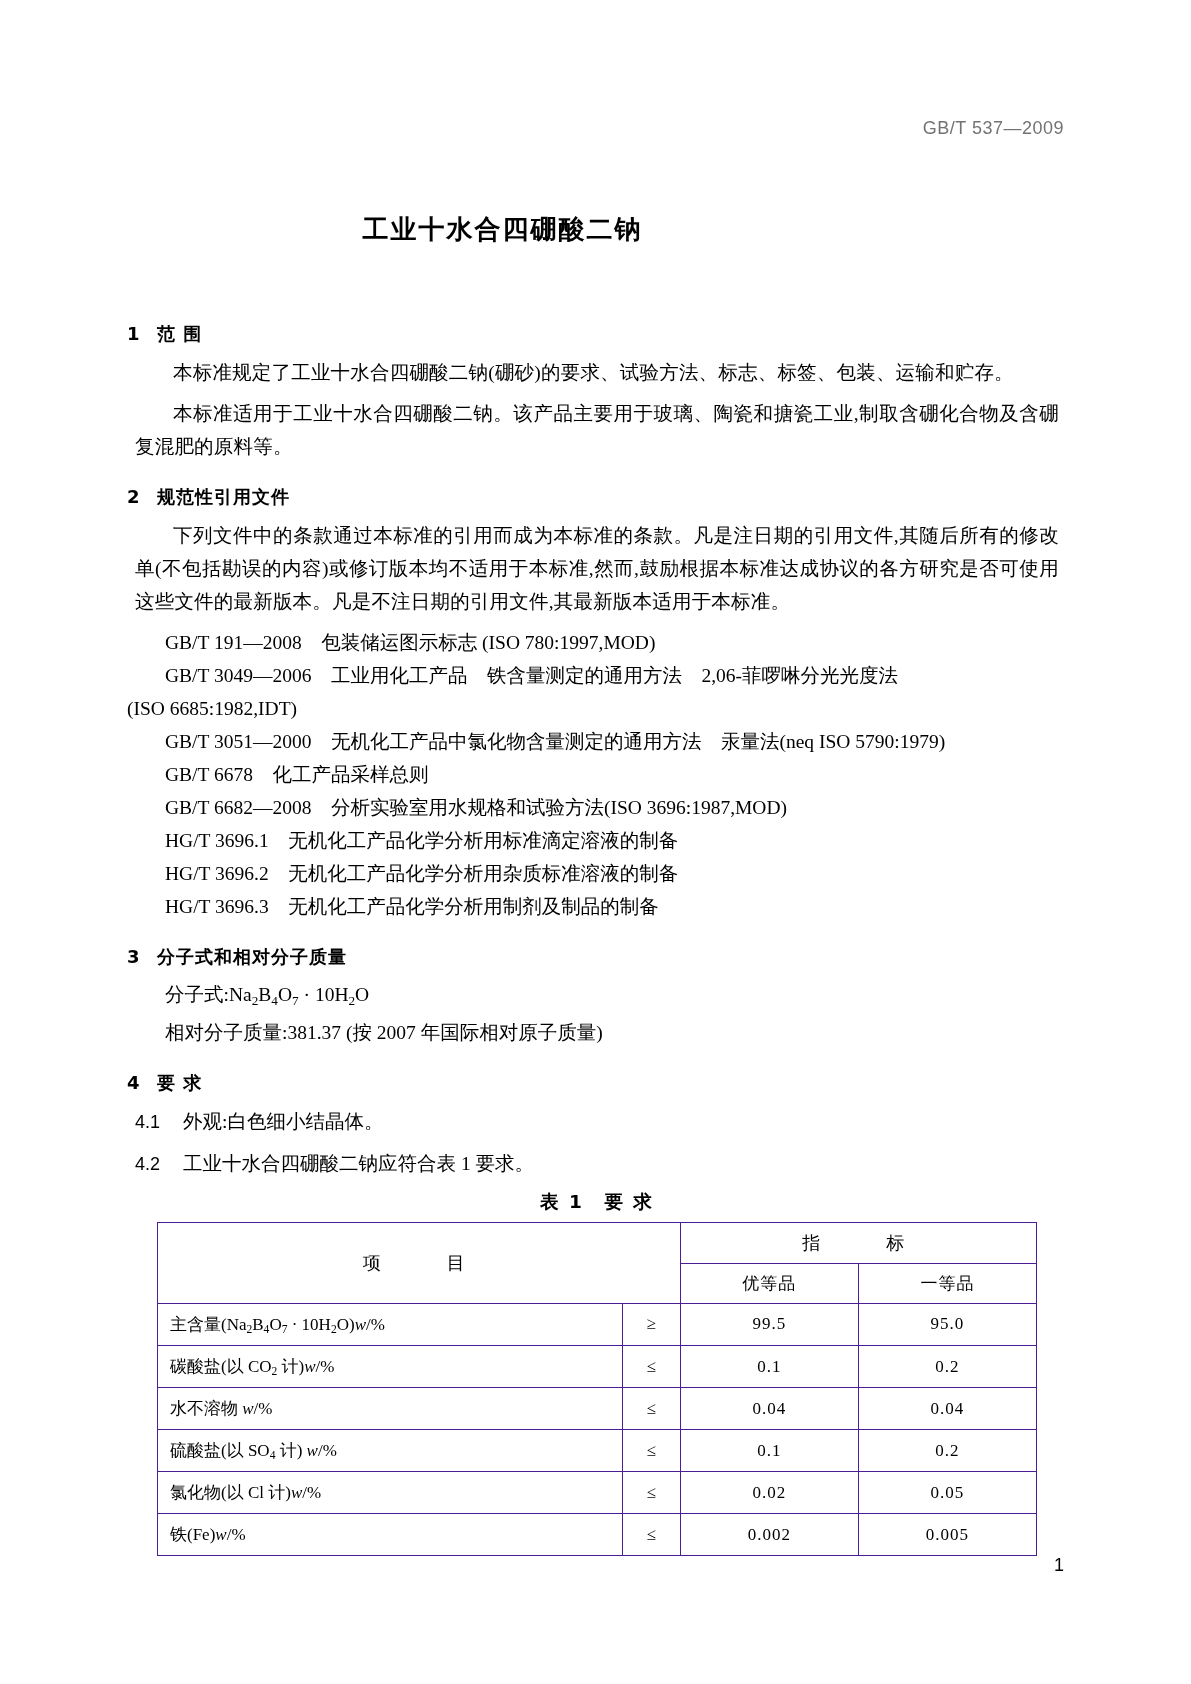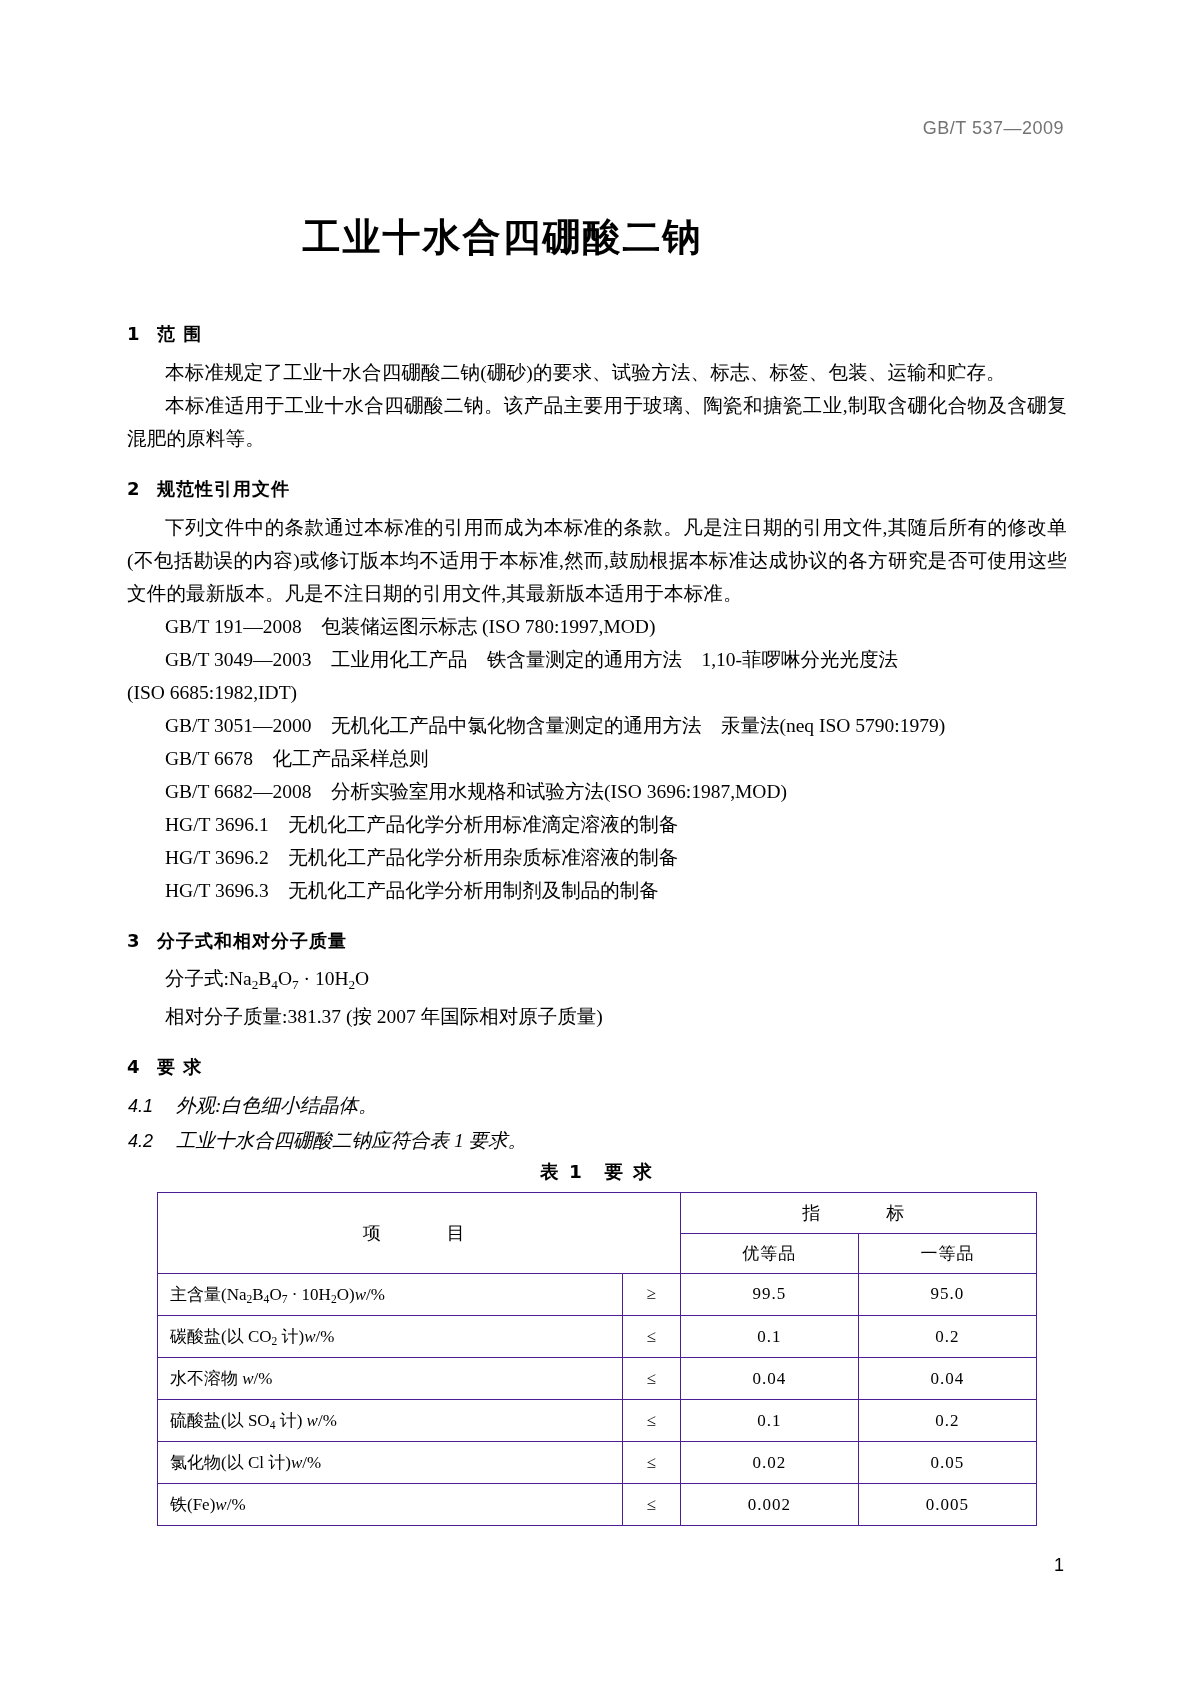--- a/index.html
+++ b/index.html
@@ -31,21 +31,21 @@
     color: #737373;
   }
   .doc-title {
     position: absolute;
     top: 212px;
     left: 0;
     width: 1005px;
     text-align: center;
     font-family: "DejaVu Sans", sans-serif;
     font-weight: bold;
-    font-size: 38px;
+    font-size: 26px;
     letter-spacing: 2px;
   }
   .content {
     position: absolute;
     top: 300px;
     left: 127px;
     width: 940px;
   }
   .sec-head {
     font-family: "DejaVu Sans", sans-serif;
@@ -55,21 +55,21 @@
     margin-bottom: 10px;
     letter-spacing: 1px;
   }
   .sec-head .num {
     display: inline-block;
     width: 30px;
   }
   p.body {
     font-size: 19.5px;
     line-height: 33px;
-    margin: 0;
+    margin: 8px;
     text-align: justify;
     letter-spacing: 0.2px;
   }
   p.indent {
     text-indent: 38px;
   }
   .ref-line {
     font-size: 19.5px;
     line-height: 33px;
     margin: 0;
@@ -78,22 +78,21 @@
   }
   .ref-line.cont {
     padding-left: 0;
   }
   .ref-code {
     font-family: "Liberation Serif", serif;
   }
   .clause {
     font-size: 19.5px;
     line-height: 34px;
-    margin: 1px;
-    font-style: italic;
+    margin: 8px;
   }
   .clause .cnum {
     display: inline-block;
     width: 48px;
     font-family: "Liberation Sans", sans-serif;
     font-size: 18px;
   }
   .formula-line {
     font-size: 19.5px;
     line-height: 32px;
@@ -183,21 +182,21 @@
     </div>
     <p class="body indent">本标准规定了工业十水合四硼酸二钠(硼砂)的要求、试验方法、标志、标签、包装、运输和贮存。</p>
     <p class="body indent">本标准适用于工业十水合四硼酸二钠。该产品主要用于玻璃、陶瓷和搪瓷工业,制取含硼化合物及含硼复混肥的原料等。</p>
 
     <div class="sec-head">
       <span class="num">2</span><span>规范性引用文件</span>
     </div>
     <p class="body indent">下列文件中的条款通过本标准的引用而成为本标准的条款。凡是注日期的引用文件,其随后所有的修改单(不包括勘误的内容)或修订版本均不适用于本标准,然而,鼓励根据本标准达成协议的各方研究是否可使用这些文件的最新版本。凡是不注日期的引用文件,其最新版本适用于本标准。</p>
 
     <p class="ref-line ref-code">GB/T 191—2008　包装储运图示标志 (ISO 780:1997,MOD)</p>
-    <p class="ref-line ref-code">GB/T 3049—2003　工业用化工产品　铁含量测定的通用方法　1,10-菲啰啉分光光度法</p>
+    <p class="ref-line ref-code">GB/T 3049—2006　工业用化工产品　铁含量测定的通用方法　2,06-菲啰啉分光光度法</p>
     <p class="ref-line cont ref-code">(ISO 6685:1982,IDT)</p>
     <p class="ref-line ref-code">GB/T 3051—2000　无机化工产品中氯化物含量测定的通用方法　汞量法(neq ISO 5790:1979)</p>
     <p class="ref-line ref-code">GB/T 6678　化工产品采样总则</p>
     <p class="ref-line ref-code">GB/T 6682—2008　分析实验室用水规格和试验方法(ISO 3696:1987,MOD)</p>
     <p class="ref-line ref-code">HG/T 3696.1　无机化工产品化学分析用标准滴定溶液的制备</p>
     <p class="ref-line ref-code">HG/T 3696.2　无机化工产品化学分析用杂质标准溶液的制备</p>
     <p class="ref-line ref-code">HG/T 3696.3　无机化工产品化学分析用制剂及制品的制备</p>
 
     <div class="sec-head">
       <span class="num">3</span><span>分子式和相对分子质量</span>

